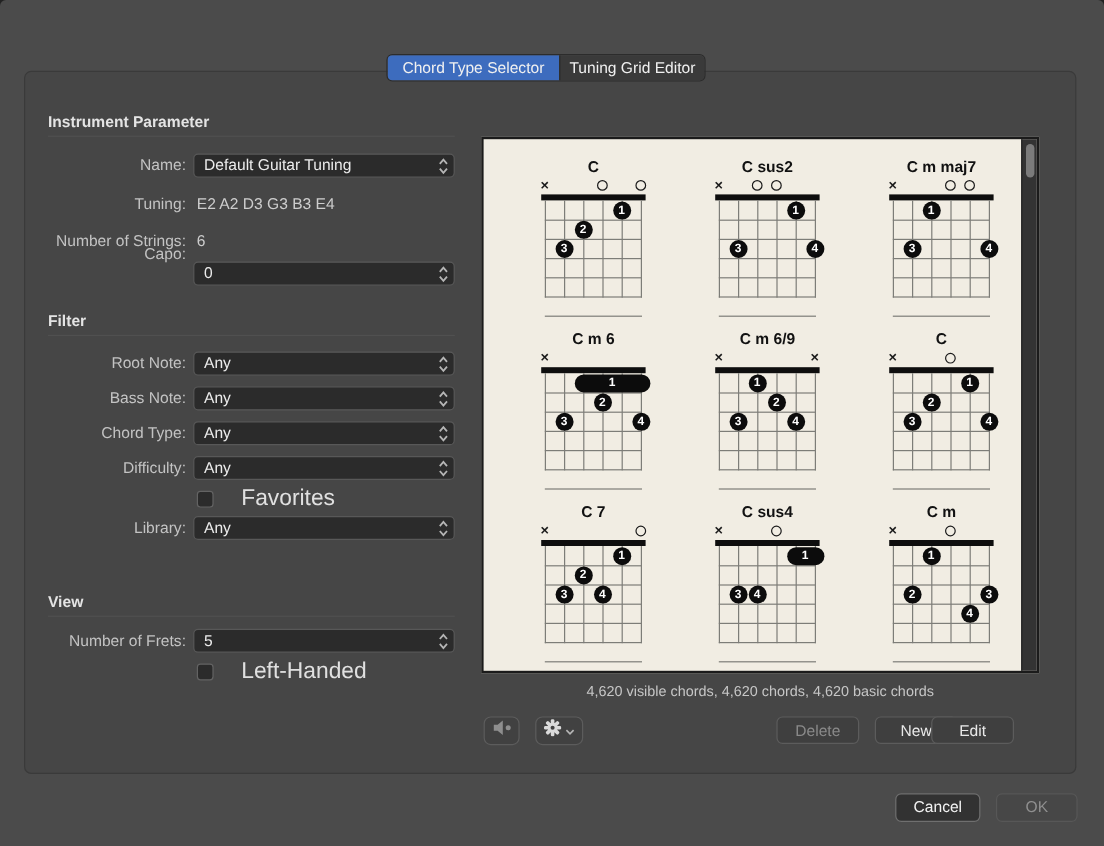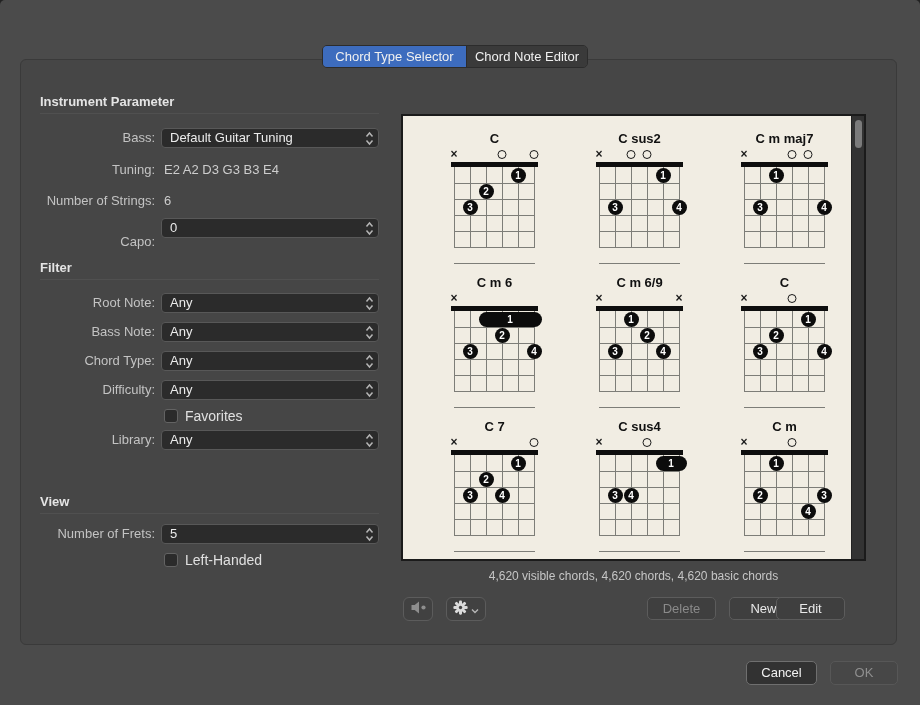--- a/index.html
+++ b/index.html
@@ -29,21 +29,21 @@
     border:1px solid #3a3a3a;border-radius:6px;box-sizing:border-box;}
   .sec-header{position:absolute;left:19px;font-size:13px;font-weight:bold;color:#e4e4e4;height:16px;line-height:16px;}
   .divider{position:absolute;left:19px;width:339px;height:1px;background:#5a5a5a;opacity:.55;}
   .lbl{position:absolute;left:19px;width:115px;text-align:right;font-size:13px;color:#c3c3c3;height:20px;line-height:20px;}
   .val{position:absolute;left:143px;font-size:13px;color:#cdcdcd;height:20px;line-height:20px;}
   .popup{position:absolute;left:140px;width:218px;height:20px;background:#2b2b2b;border:1px solid #585858;
     border-radius:4px;box-sizing:border-box;color:#ececec;font-size:13px;line-height:18px;padding-left:8px;cursor:default;}
   .popup .stepper{position:absolute;right:4px;top:2px;}
   .checkbox{position:absolute;left:143px;width:14px;height:14px;background:#2b2b2b;border:1px solid #636363;
     border-radius:3px;box-sizing:border-box;}
-  .cb-label{position:absolute;left:164px;font-size:14px;color:#e0e0e0;height:16px;line-height:16px;}
+  .cb-label{position:absolute;left:180px;font-size:19px;color:#e0e0e0;height:16px;line-height:16px;}
   
   .chord-panel{position:absolute;left:380px;top:54px;width:465px;height:447px;background:#f1ede3;
     border:2px solid #1b1b1b;box-sizing:border-box;}
   .chords-grid{position:absolute;left:0;top:0;right:13px;bottom:0;display:grid;
     grid-template-columns:repeat(3,145px);grid-auto-rows:144px;padding:13px 0 0 19px;overflow:hidden;}
   .chord{width:145px;}
   .chord-title{text-align:center;font-size:13px;font-weight:bold;color:#111;height:16px;line-height:16px;margin-top:2px;}
   .diagram{position:relative;width:81px;height:104px;margin:0 auto;}
   .grid{position:absolute;left:0;top:20px;width:81px;height:81px;}
   .vline{position:absolute;top:0;width:1px;height:81px;background:#7d7d78;}
@@ -72,46 +72,46 @@
   .ok{left:830px;width:68px;background:#474747;border:1px solid #575757;color:#8f8f8f;}
 </style>
 </head>
 <body>
 
 <div class="window">
 
 
   <div class="tabs">
     <div class="tab t1 sel">Chord Type Selector</div>
-    <div class="tab t2">Chord Note Editor</div>
+    <div class="tab t2">Tuning Grid Editor</div>
   </div>
 
   <div class="panel">
 
     <div class="sec-header" style="top:34px;">Instrument Parameter</div>
     <div class="divider" style="top:53px;"></div>
 
-    <div class="lbl" style="top:68px;">Bass:</div>
+    <div class="lbl" style="top:68px;">Name:</div>
     <div class="popup" style="top:68px;">
       <span>Default Guitar Tuning</span>
       <span class="stepper">
         <svg width="9" height="15" viewBox="0 0 9 15">
             <polyline points="1.5,5.5 4.5,2 7.5,5.5" stroke="#b5b5b5" stroke-width="1.5" fill="none"></polyline>
             <polyline points="1.5,9.5 4.5,13 7.5,9.5" stroke="#b5b5b5" stroke-width="1.5" fill="none"></polyline>
           </svg>
       </span>
     </div>
 
     <div class="lbl" style="top:100px;">Tuning:</div>
     <div class="val" style="top:100px;">E2 A2 D3 G3 B3 E4</div>
 
     <div class="lbl" style="top:131px;">Number of Strings:</div>
     <div class="val" style="top:131px;">6</div>
 
-    <div class="lbl" style="top:172px;">Capo:</div>
+    <div class="lbl" style="top:142px;">Capo:</div>
     <div class="popup" style="top:158px;">
       <span>0</span>
       <span class="stepper">
         <svg width="9" height="15" viewBox="0 0 9 15">
             <polyline points="1.5,5.5 4.5,2 7.5,5.5" stroke="#b5b5b5" stroke-width="1.5" fill="none"></polyline>
             <polyline points="1.5,9.5 4.5,13 7.5,9.5" stroke="#b5b5b5" stroke-width="1.5" fill="none"></polyline>
           </svg>
       </span>
     </div>
 

